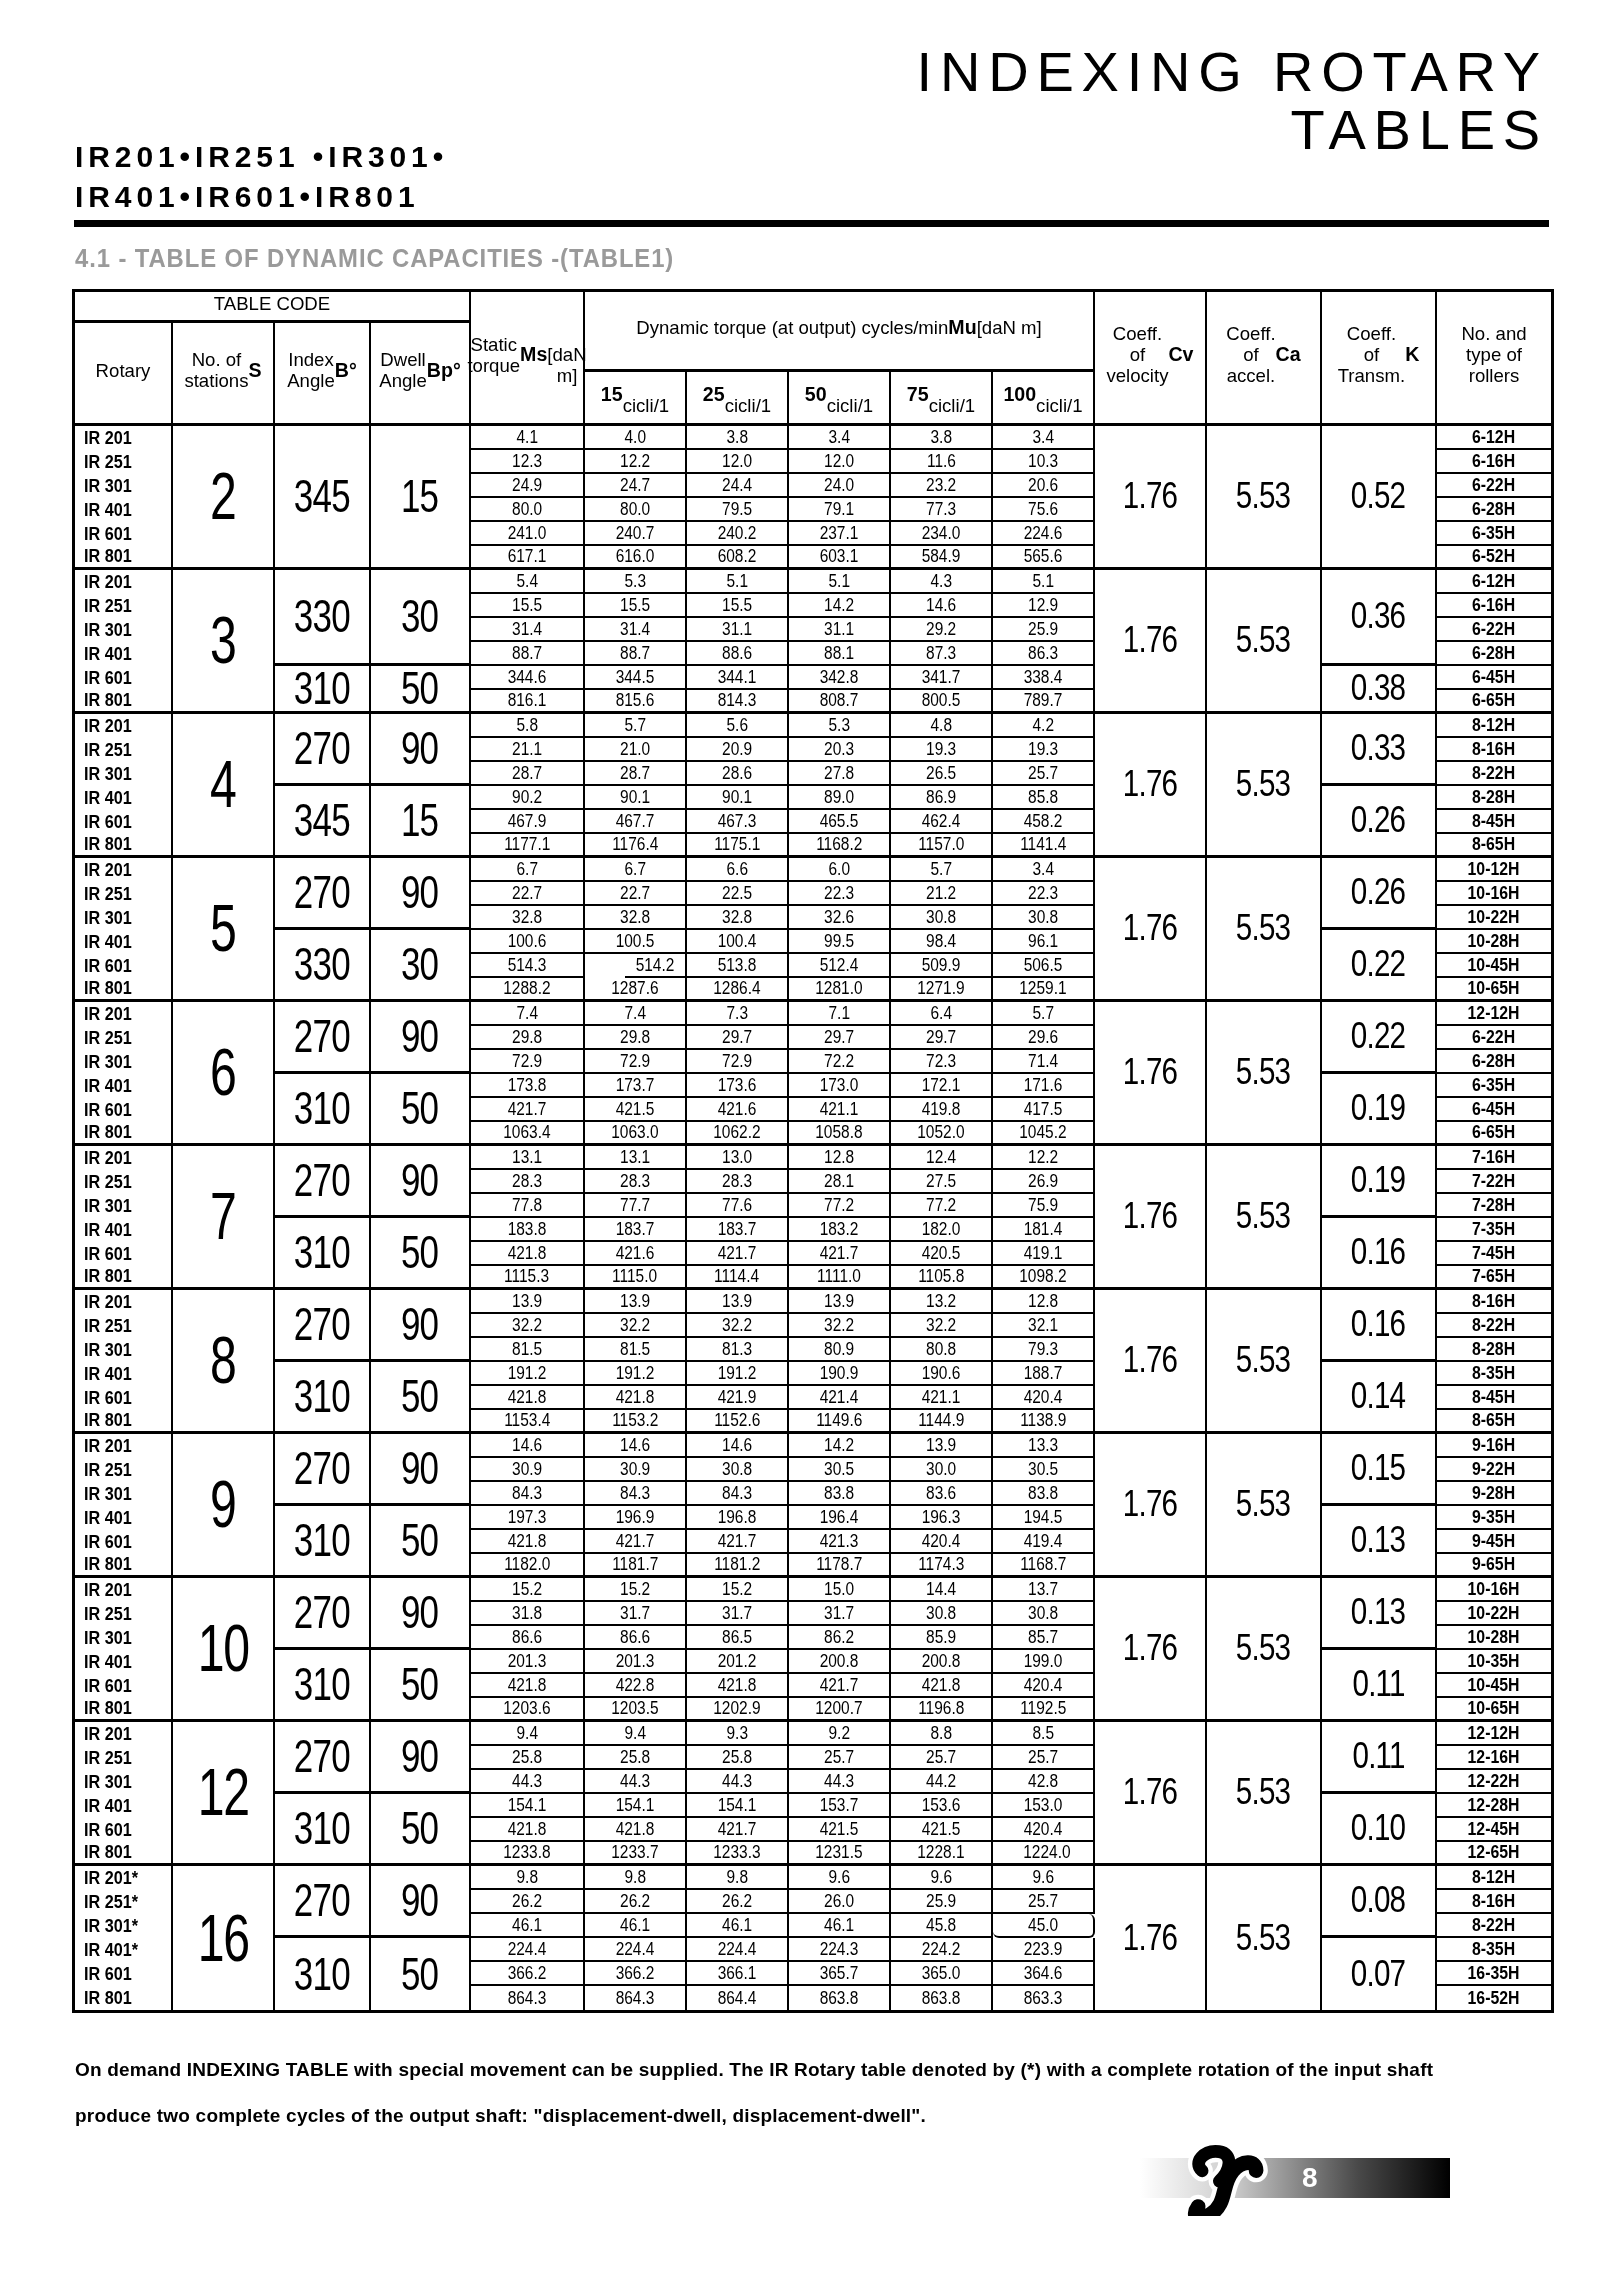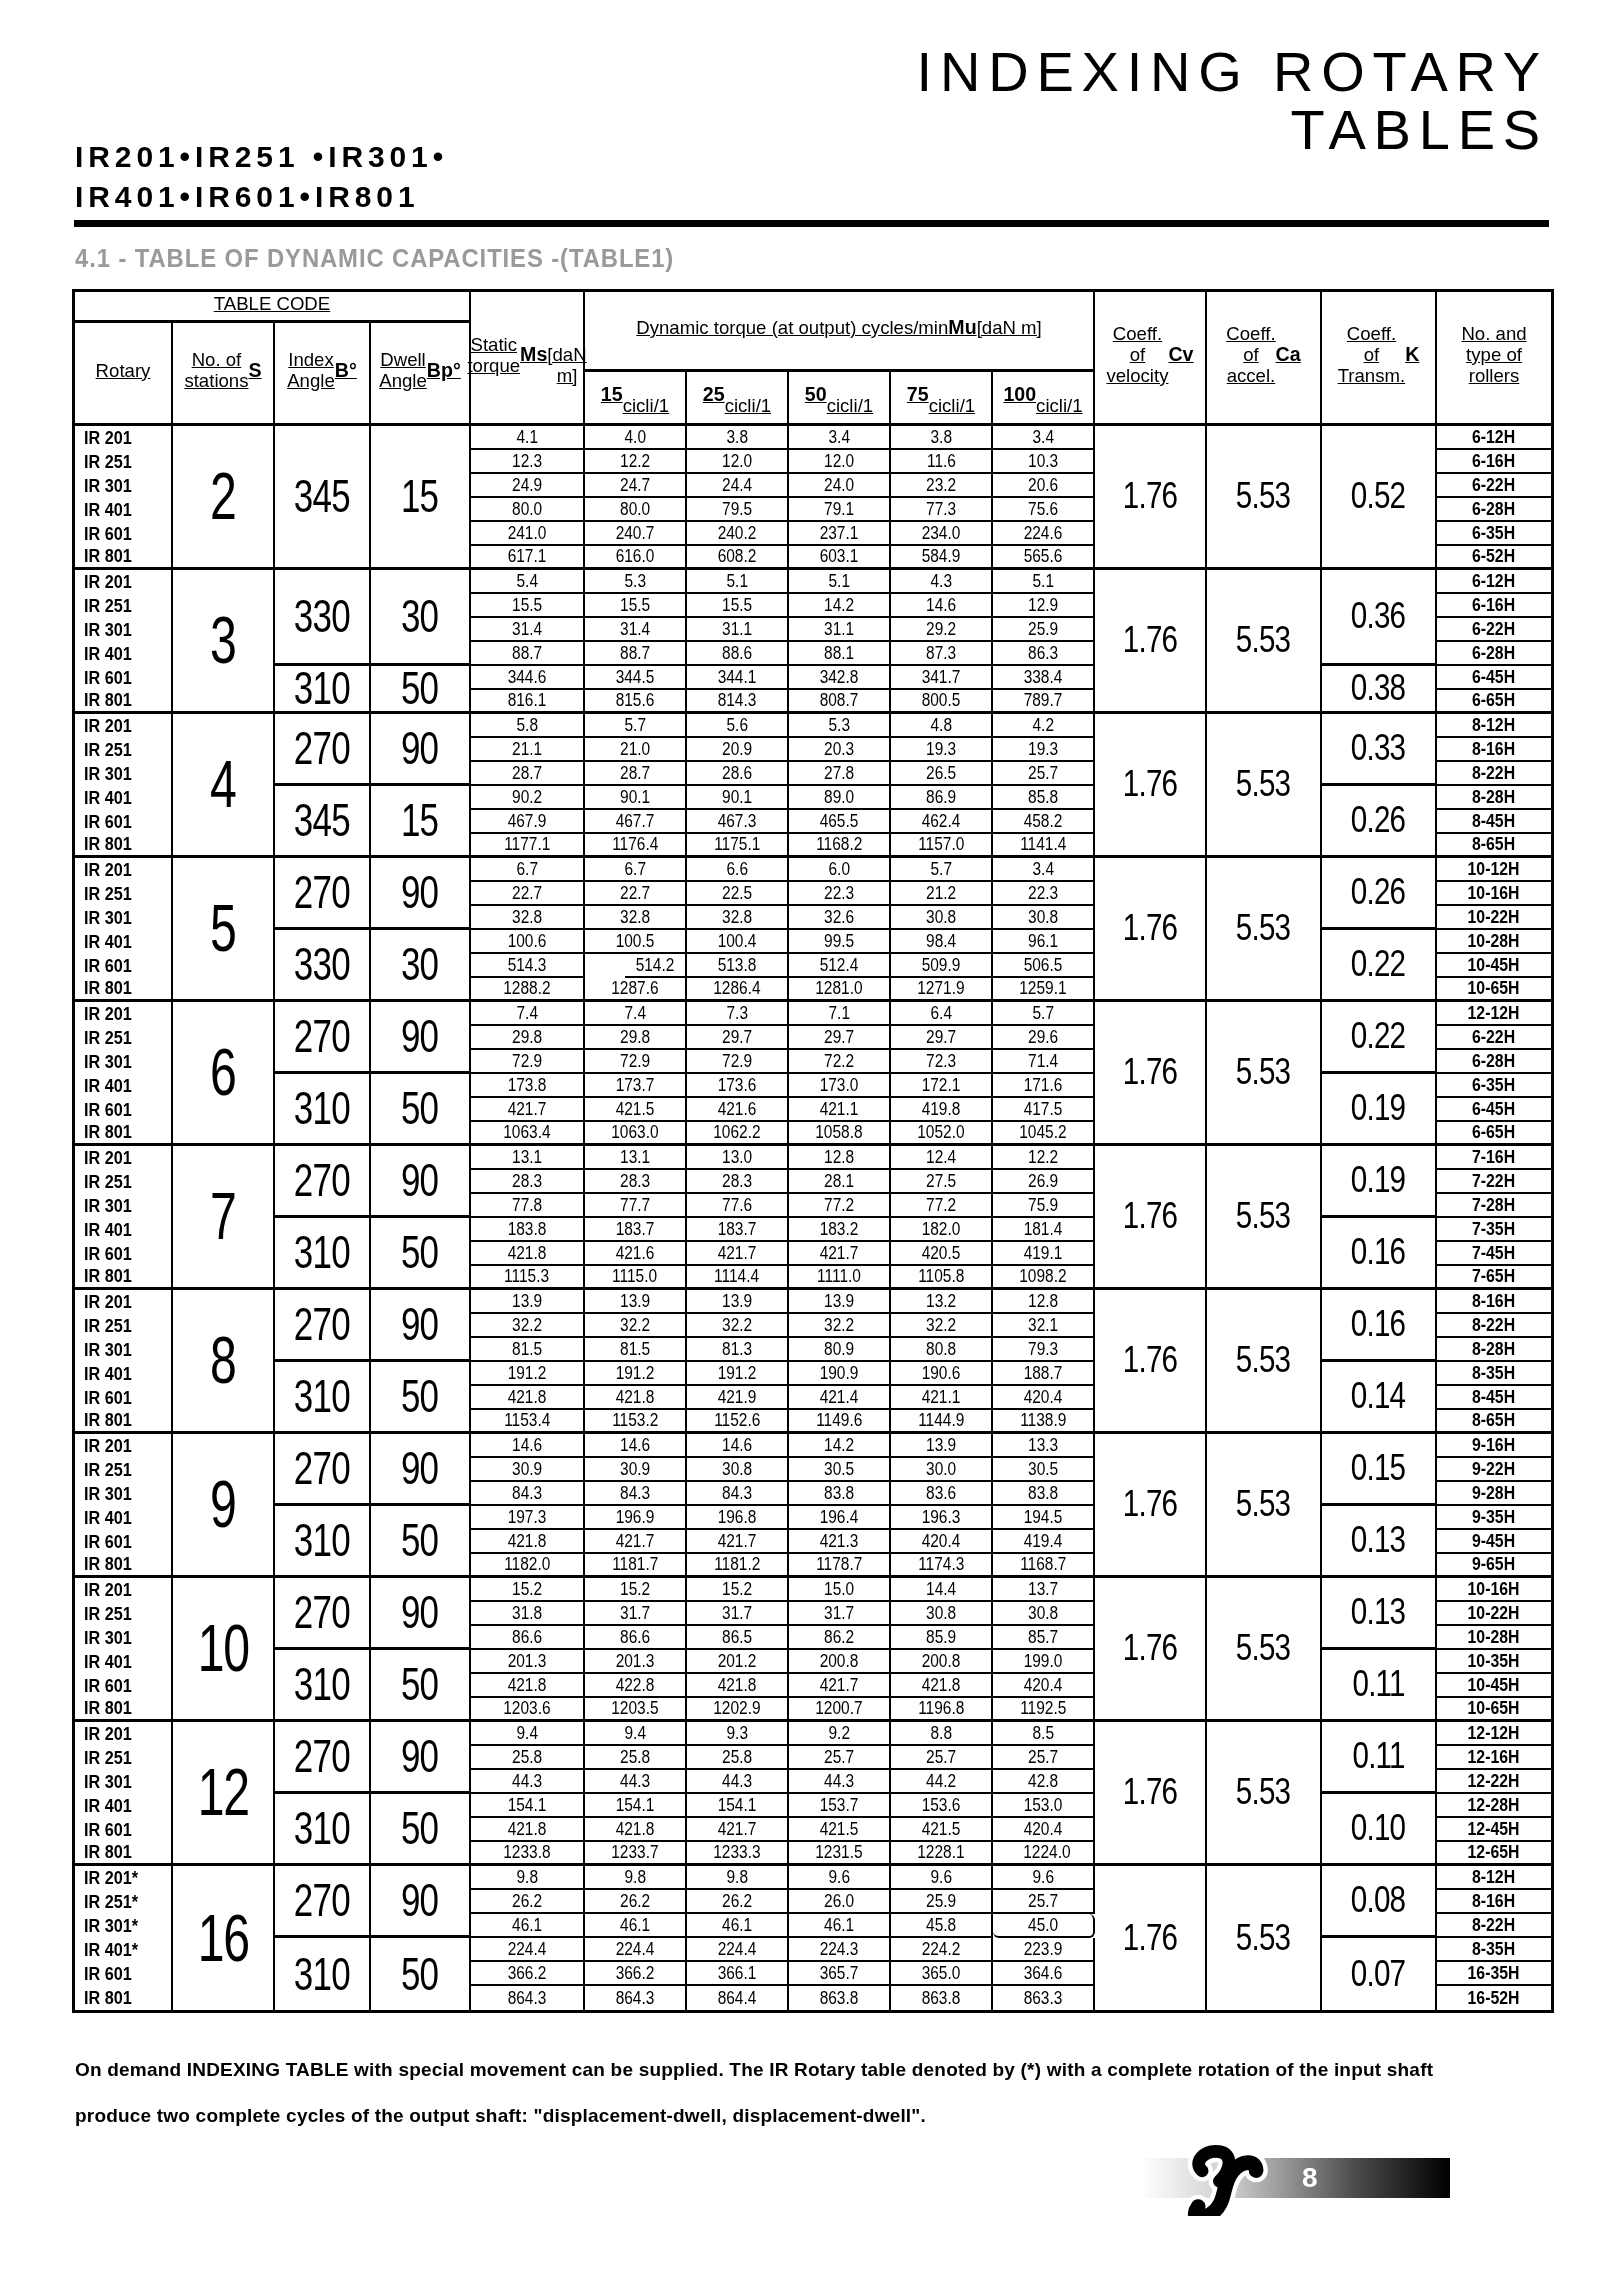--- a/index.html
+++ b/index.html
@@ -20,21 +20,21 @@
   .grid{position:absolute;left:72px;top:289px;display:grid;background:#fff;
         grid-template-columns:98px 102px 96px 100px 114px 102px 102px 102px 102px 102px 112px 115px 115px 114px;
         grid-template-rows:31px 49px 54px repeat(66,24px);
         border:3.9px solid #000;}
   .c{border-right:2.9px solid #000;display:flex;align-items:center;justify-content:center;
      text-align:center;font-size:17.6px;line-height:1.05;overflow:visible;}
   .lastcol{border-right:none;}
   .bb2{border-bottom:2px solid #000;}
   .bb4{border-bottom:3.9px solid #000;}
   .bb0{border-bottom:none;}
-  .hc{font-size:18.6px;line-height:21px;padding:1px 0 7px 0;text-decoration:underline;}
+  .hc{font-size:18.6px;line-height:21px;padding:1px 0 7px 0;}
   .hc b{font-size:19.6px;}
   .series{justify-content:flex-start;padding-left:8.8px;font-weight:bold;font-size:18px;}
   .series span{display:inline-block;transform:scaleX(0.9);transform-origin:left center;white-space:nowrap;}
   .val{font-size:17.6px;}
   .val .cx{display:inline-block;transform:scaleX(0.88);white-space:nowrap;}
   .rollers{font-weight:bold;font-size:18px;}
   .bignum span{display:inline-block;font-size:67px;transform:scaleX(0.72);letter-spacing:-2px;}
   .midnum span{display:inline-block;font-size:46px;transform:scaleX(0.76);letter-spacing:-1px;}
   .coefnum span{display:inline-block;font-size:37px;transform:scaleX(0.8);letter-spacing:-1px;}
 

